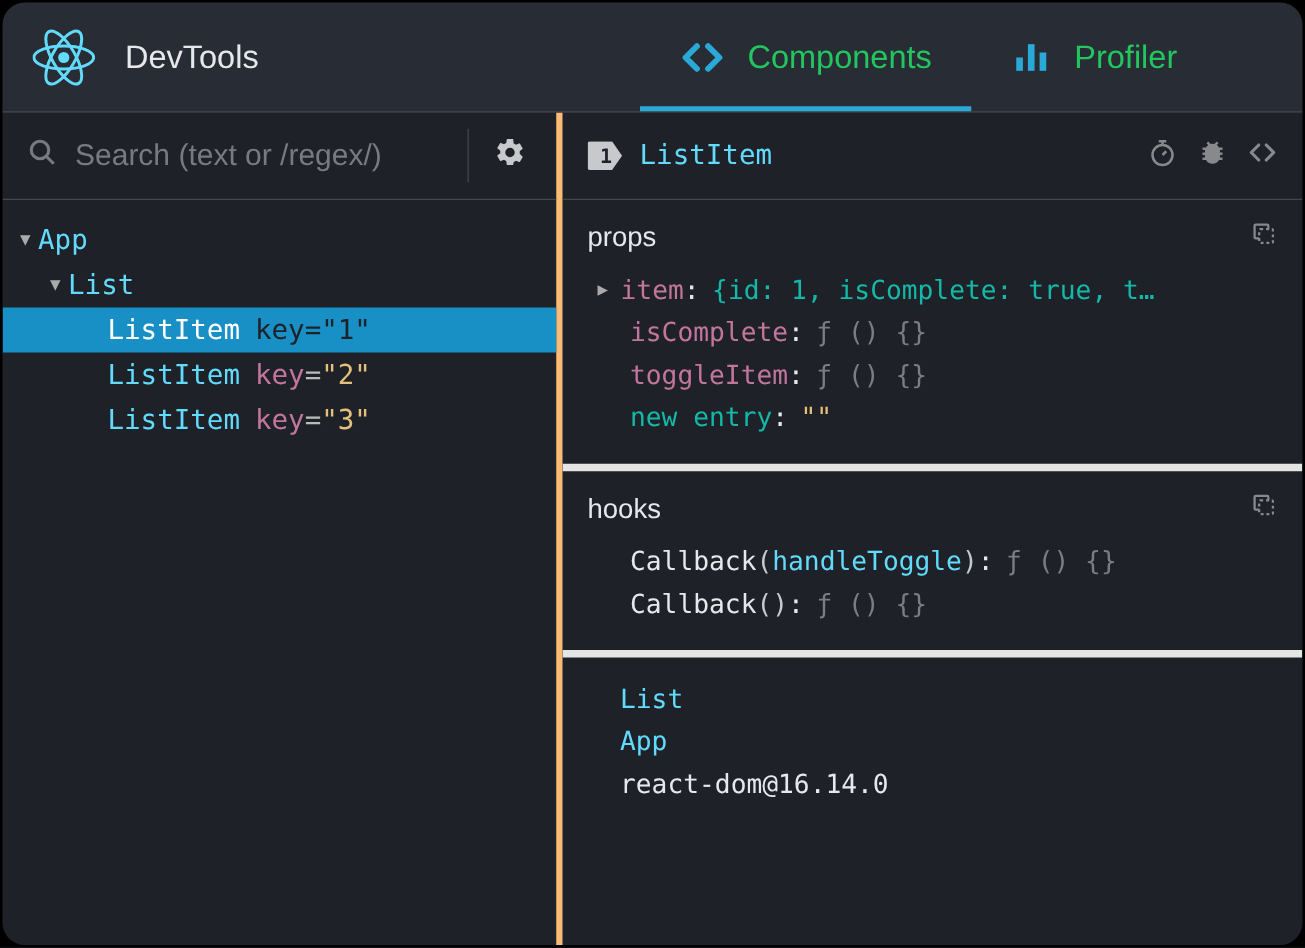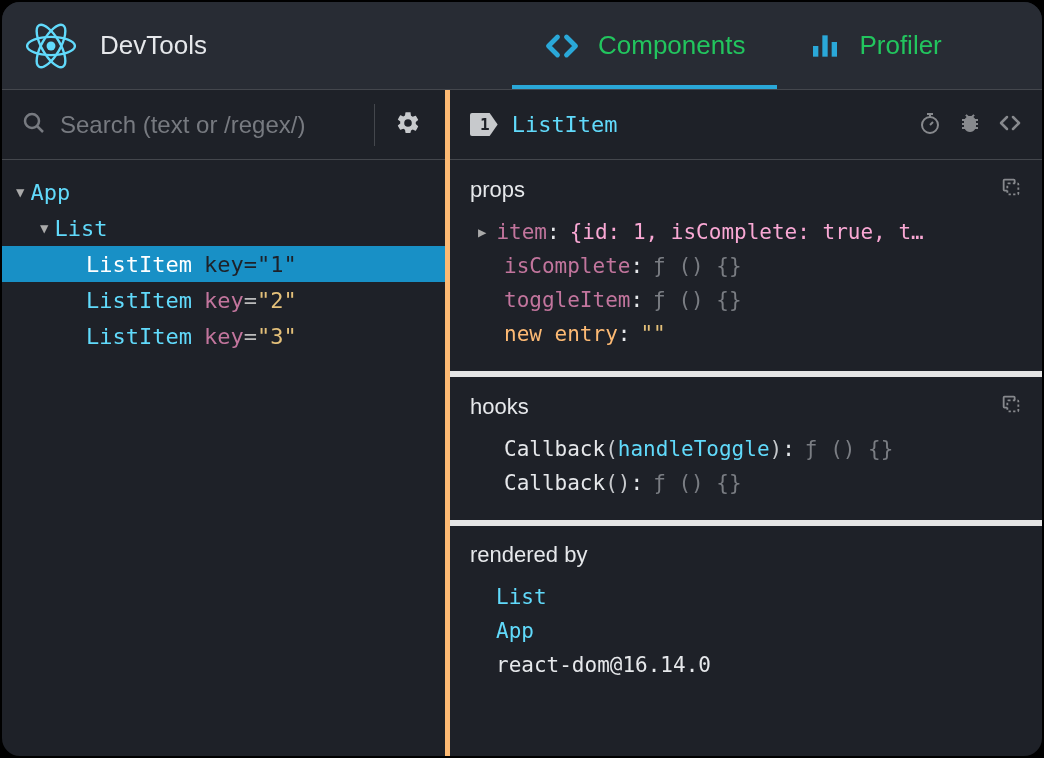--- a/index.html
+++ b/index.html
@@ -52,23 +52,23 @@
 
 .section { border-bottom: 6px solid #e5e5e5; padding: 16px 20px 20px 20px; font-family: "SFMono-Regular", Menlo, Consolas, monospace; font-size: 21px; }
 .section-head { display: flex; align-items: center; margin-bottom: 12px; }
 .section-title { color: #e6e8eb; font-family: -apple-system, BlinkMacSystemFont, "Segoe UI", sans-serif; font-size: 22px; flex: 1; }
 .section-action { color: #87898d; cursor: pointer; }
 .prop-row { display: flex; align-items: center; height: 34px; padding-left: 8px; white-space: nowrap; overflow: hidden; }
 .prop-arrow { color: #aaa; margin-right: 10px; font-size: 14px; }
 .prop-indent { width: 26px; }
 .prop-key { color: #c2759d; text-align: center; }
 .prop-colon { color: #e6e8eb; margin-right: 10px; }
-.prop-val { color: #f9a8d4; overflow: hidden; text-overflow: ellipsis; }
+.prop-val { color: #14b8a6; overflow: hidden; text-overflow: ellipsis; }
 .prop-val.dim { color: #7a7d83; }
-.prop-key.dim { color: #fdba74; }
+.prop-key.dim { color: #14b8a6; }
 .prop-val.string { color: #e4c07a; }
 .prop-callback { color: #e6e8eb; }
 .prop-paren { color: #c7c9cc; }
 .prop-arg { color: #61dafb; }
 
 .rendered-list { padding-left: 26px; }
 .rendered-item { color: #61dafb; height: 34px; display: flex; align-items: center; cursor: pointer; }
 .rendered-item.plain { color: #e6e8eb; cursor: default; }
 </style>
 </head>
@@ -242,23 +242,20 @@
               <span class="prop-callback">Callback</span>
               <span class="prop-paren">(</span>
               <span class="prop-paren">)</span>
               <span class="prop-colon">:</span>
               <span class="prop-val dim">ƒ () {}</span>
             </div>
           </div>
       </div>
 
       <div class="section" style="border-bottom:none">
-        <div class="section-head">
-          <div class="section-title">rendered by</div>
-        </div>
         <div class="rendered-list" id="rendered-list">
             <div class="rendered-item">List</div>
             <div class="rendered-item">App</div>
             <div class="rendered-item plain">react-dom@16.14.0</div>
           </div>
       </div>
 
     </div>
   </div>
 </div>

